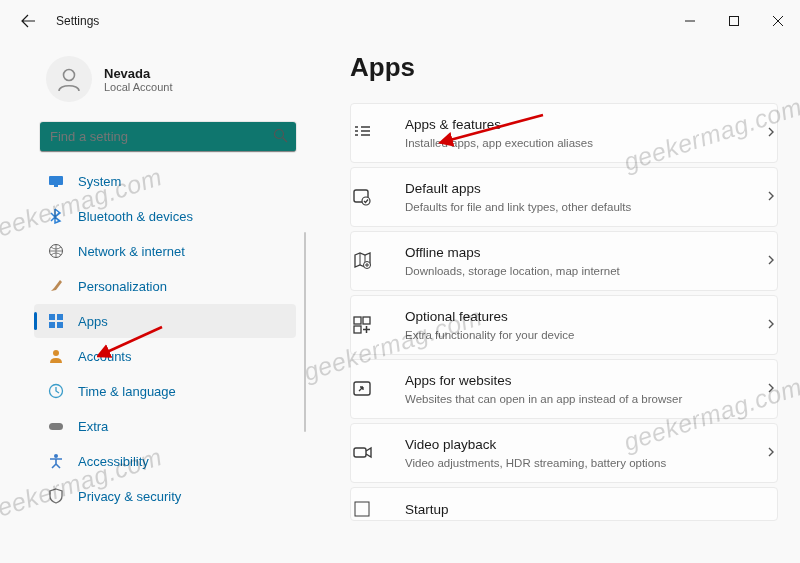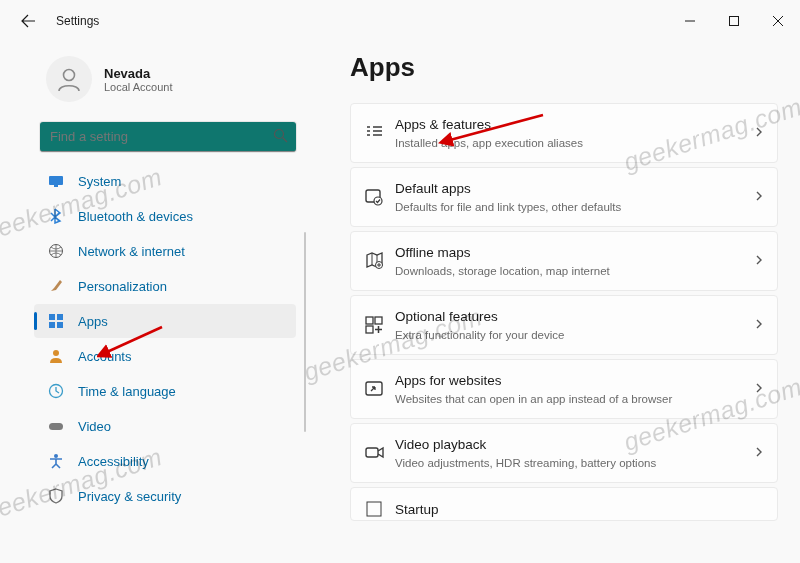--- a/index.html
+++ b/index.html
@@ -27,21 +27,21 @@
     .nav-item { display: flex; align-items: center; height: 34px; padding-left: 14px; gap: 14px; border-radius: 4px; cursor: pointer; font-size: 13px; color: #0369a1; }
     .nav-item.selected { background: #ededed; position: relative; }
     .nav-item.selected::before { content: ""; position: absolute; left: 0; top: 8px; bottom: 8px; width: 3px; background: #0067c0; border-radius: 2px; }
     .nav-icon { width: 16px; height: 16px; display: flex; align-items: center; justify-content: center; }
     
     .nav-scrollbar { position: absolute; right: 2px; top: 190px; width: 2px; height: 200px; background: #c8c8c8; border-radius: 1px; }
     
     .content { flex: 1; padding: 2px 22px 0 42px; overflow: hidden; }
     .page-title { font-size: 26px; font-weight: 600; color: #1a1a1a; margin-bottom: 20px; margin-top: 8px; }
     .cards { display: flex; flex-direction: column; gap: 4px; }
-    .card { display: flex; align-items: center; background: #fdfdfd; border: 1px solid #eaeaea; border-radius: 4px; padding: 12px 12px; cursor: pointer; gap: 10px; min-height: 60px; }
+    .card { display: flex; align-items: center; background: #fdfdfd; border: 1px solid #eaeaea; border-radius: 4px; padding: 12px 0; cursor: pointer; gap: 32px; min-height: 60px; }
     .card-icon { width: 22px; height: 22px; display: flex; align-items: center; justify-content: center; flex-shrink: 0; }
     .card-text { flex: 1; }
     .card-title { font-size: 13.5px; color: #1a1a1a; }
     .card-sub { font-size: 11.5px; color: #6a6a6a; margin-top: 5px; }
     .chevron { flex-shrink: 0; }
     .card.partial { min-height: 26px; padding-top: 10px; padding-bottom: 0; overflow: hidden; }
 
     .arrow { position: absolute; pointer-events: none; }
     .arrow1 { left: 438px; top: 110px; }
     .arrow2 { left: 97px; top: 322px; }
@@ -163,21 +163,21 @@
             </svg>
           </span>
           <span>Time &amp; language</span>
         </div>
         <div class="nav-item">
           <span class="nav-icon">
             <svg width="16" height="16" viewBox="0 0 16 16">
               <rect x="1" y="5" width="14" height="7" rx="3.5" fill="#7c7c7c"></rect>
             </svg>
           </span>
-          <span>Video</span>
+          <span>Extra</span>
         </div>
         <div class="nav-item">
           <span class="nav-icon">
             <svg width="16" height="16" viewBox="0 0 16 16">
               <circle cx="8" cy="3" r="2" fill="#3a7bc9"></circle>
               <path d="M2 6 L14 6 M8 6 V11 M8 11 L4 15 M8 11 L12 15" stroke="#3a7bc9" stroke-width="1.6" fill="none"></path>
             </svg>
           </span>
           <span>Accessibility</span>
         </div>

